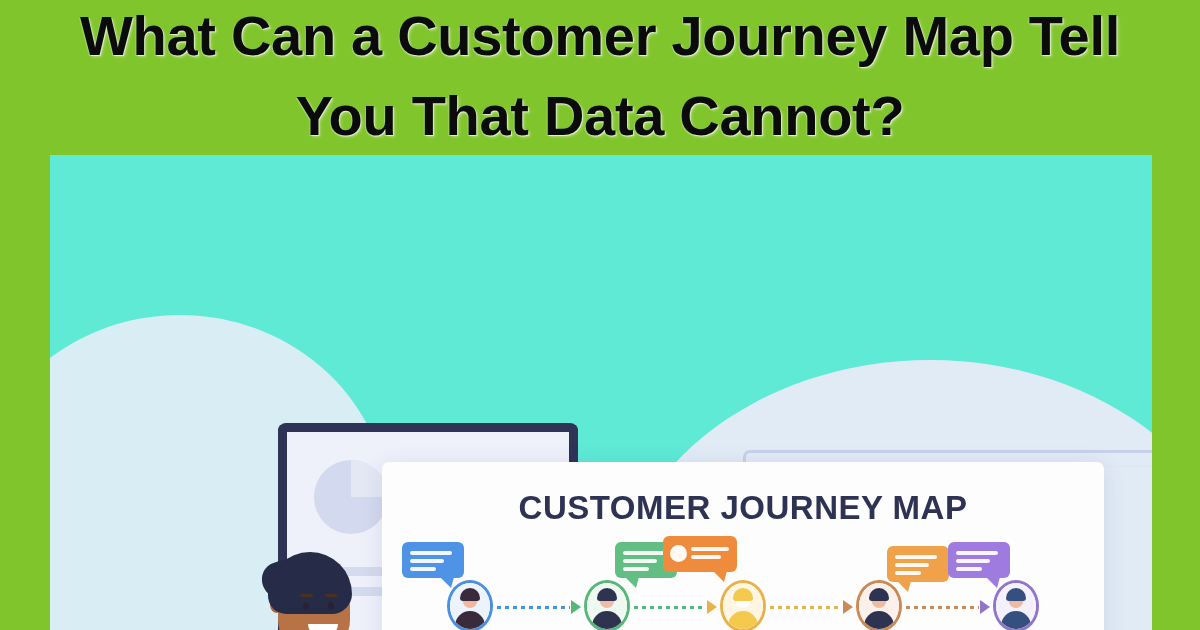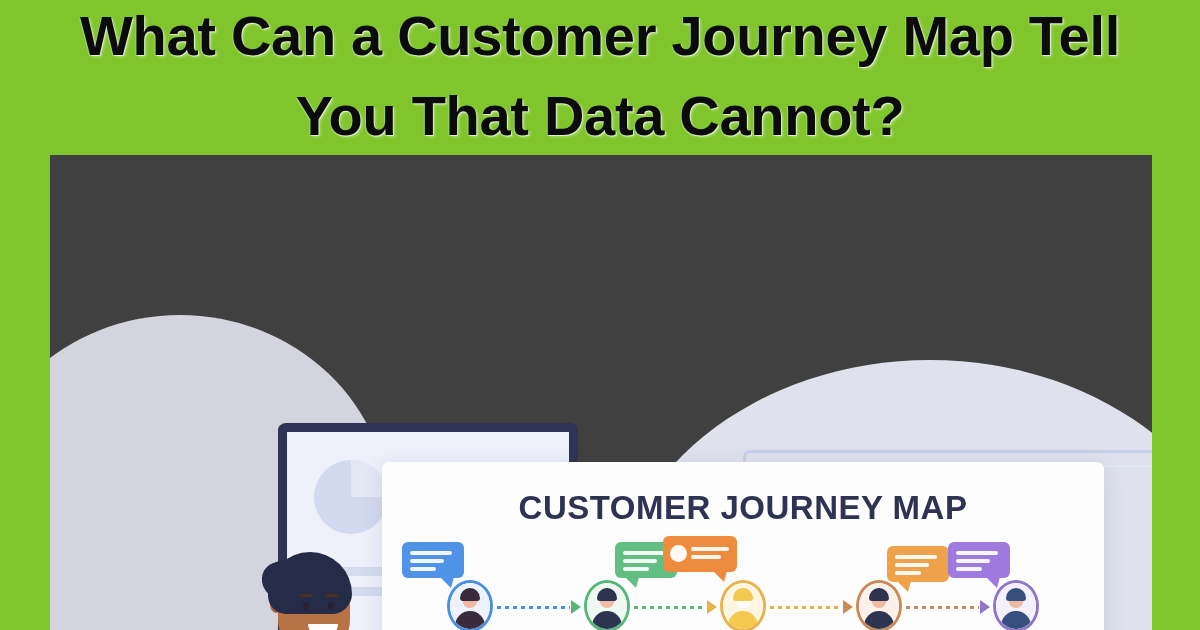--- a/index.html
+++ b/index.html
@@ -37,21 +37,21 @@
        2px 2px 3px rgba(255,255,255,0.35);
   }
 
   
   .image-card {
     position: absolute;
     left: 50px;
     top: 155px;
     width: 1102px;
     height: 475px;
-    background: #404040;
+    background: #5eead4;
     overflow: hidden;
   }
 
   
   .blob {
     position: absolute;
     left: 560px;
     top: 205px;
     width: 640px;
     height: 420px;

